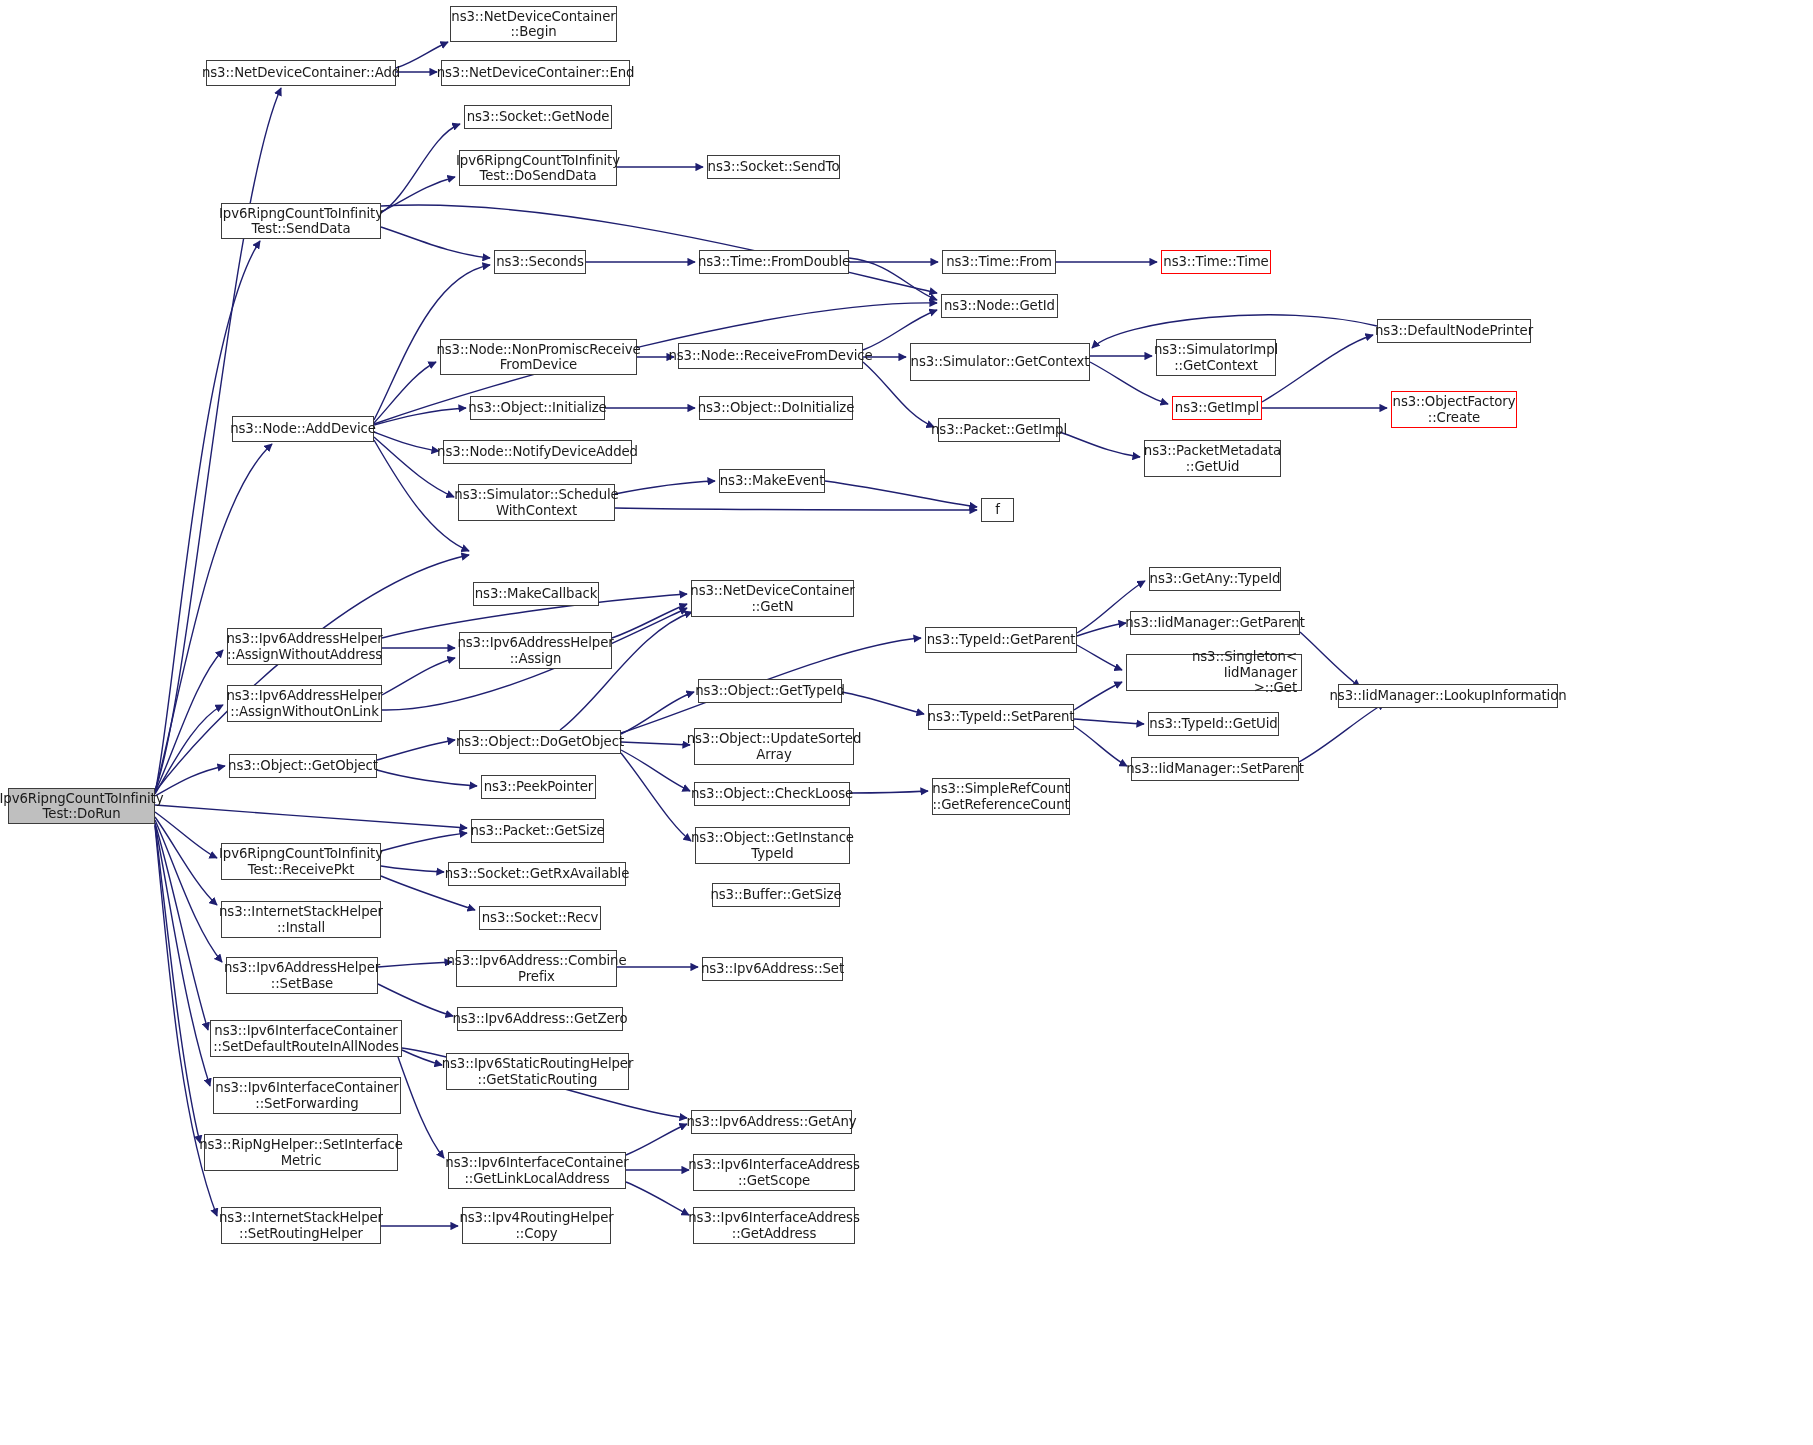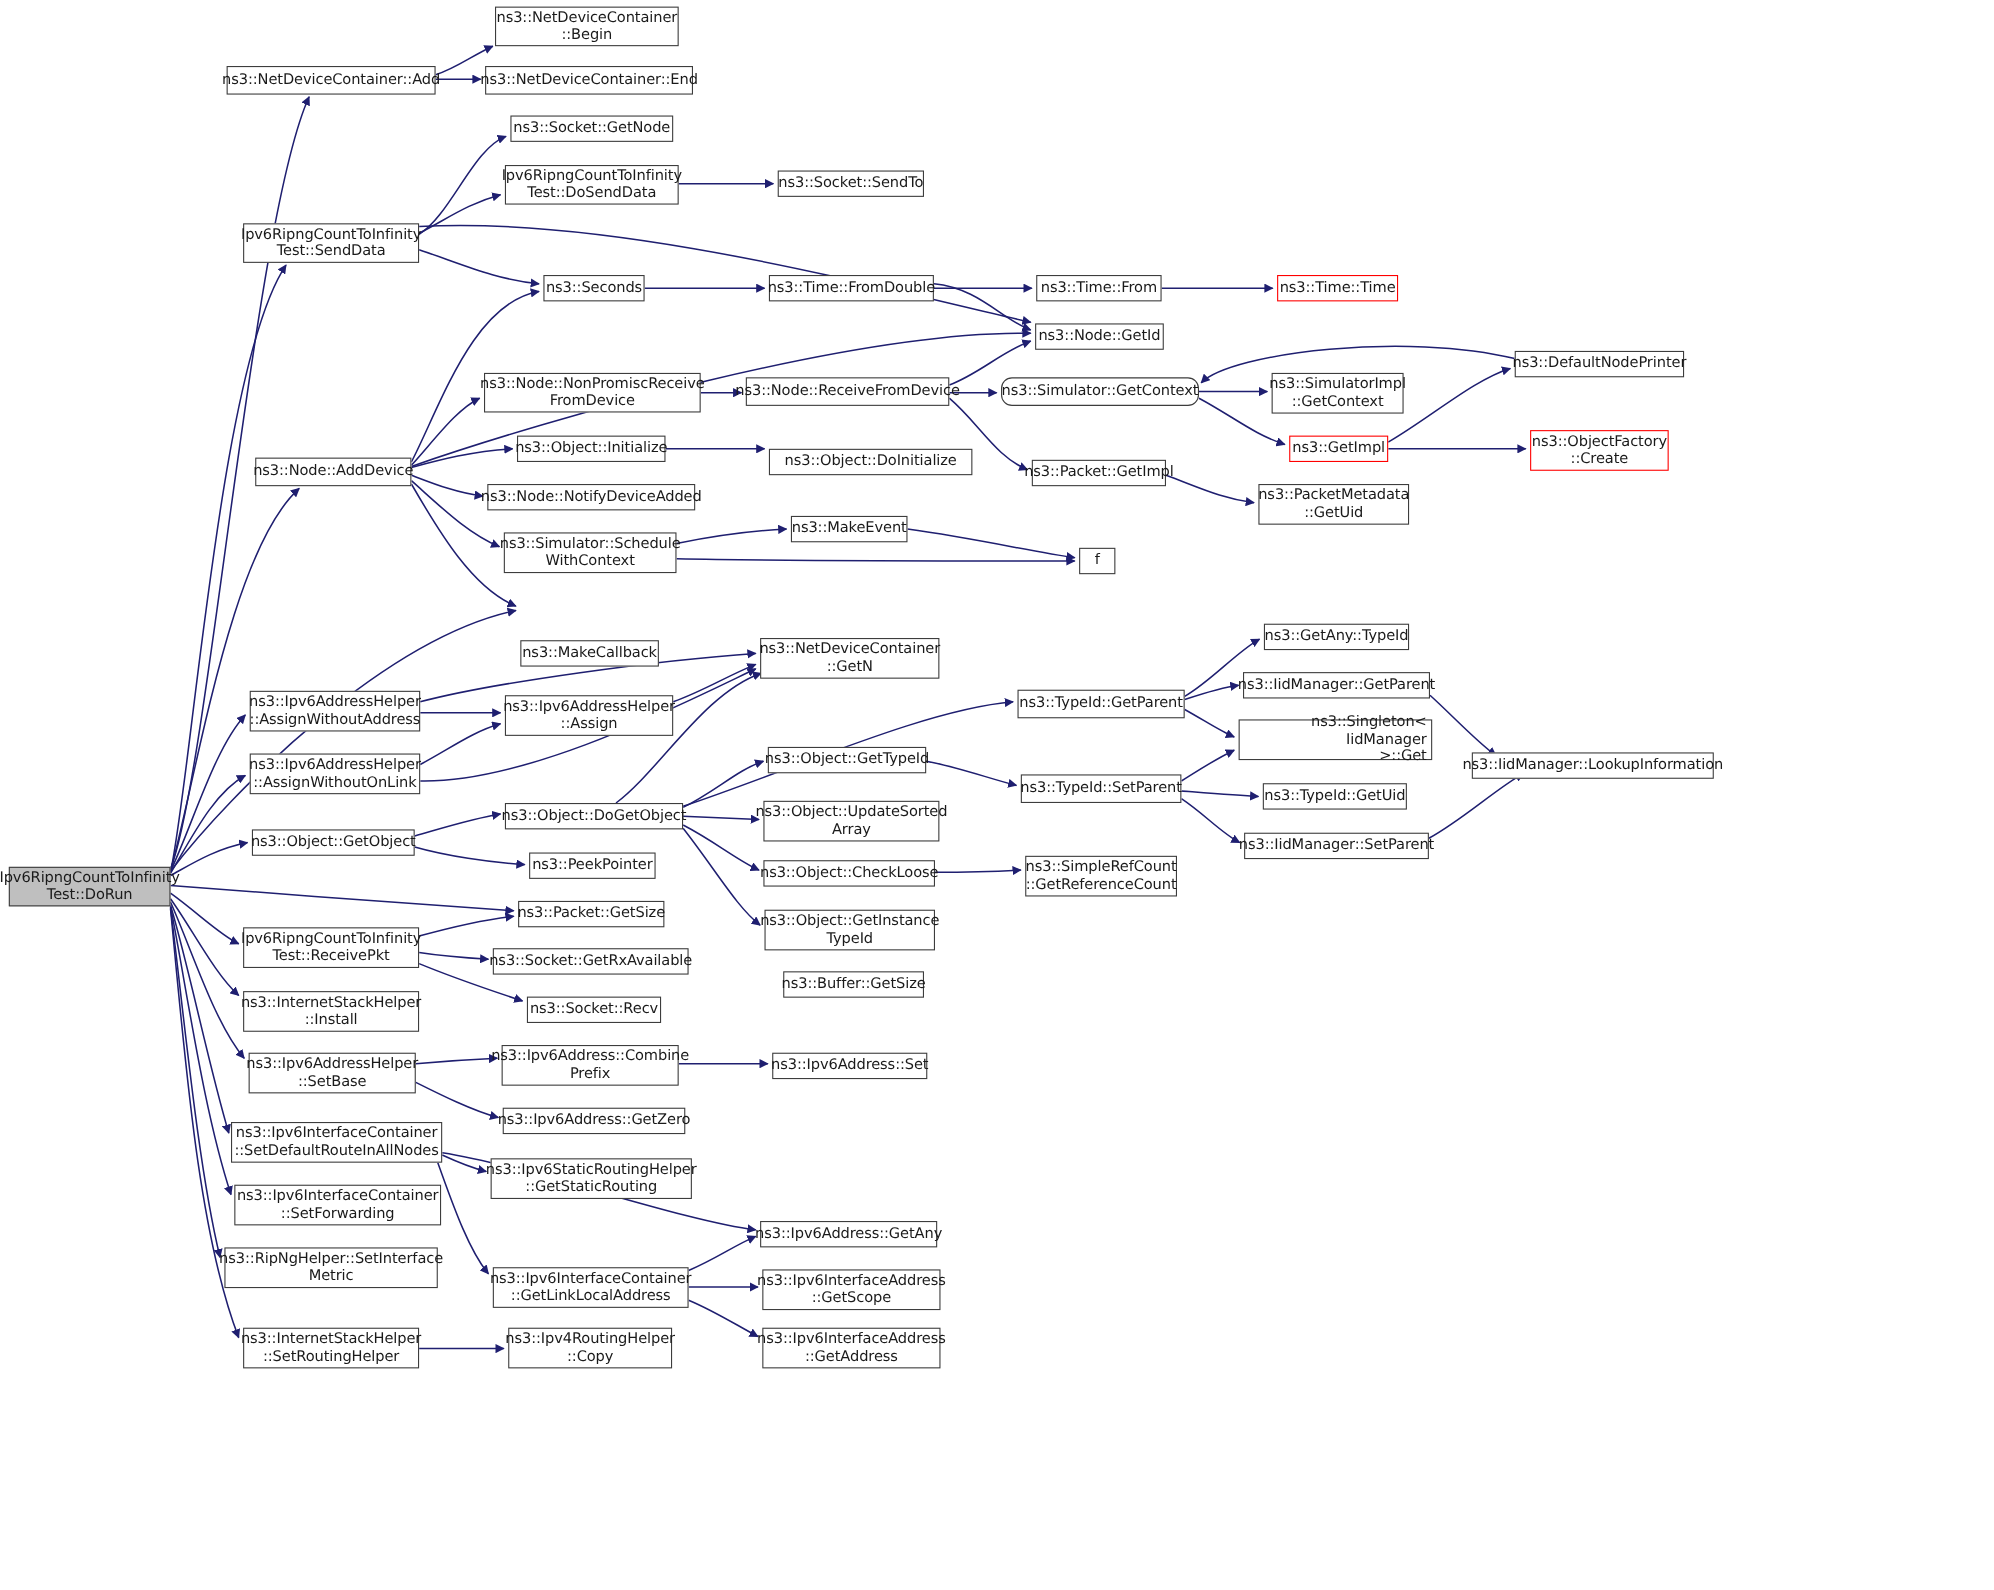--- a/index.html
+++ b/index.html
@@ -161,27 +161,27 @@
 Test::DoSendData</div>
       <div class="node" style="left: 707px; top: 155px; width: 133px; height: 24px;">ns3::Socket::SendTo</div>
       <div class="node" style="left: 494px; top: 250px; width: 92px; height: 24px;">ns3::Seconds</div>
       <div class="node" style="left: 699px; top: 250px; width: 150px; height: 24px;">ns3::Time::FromDouble</div>
       <div class="node" style="left: 942px; top: 250px; width: 114px; height: 24px;">ns3::Time::From</div>
       <div class="node highlight" style="left: 1161px; top: 250px; width: 110px; height: 24px;">ns3::Time::Time</div>
       <div class="node" style="left: 941px; top: 294px; width: 117px; height: 24px;">ns3::Node::GetId</div>
       <div class="node" style="left: 440px; top: 339px; width: 197px; height: 36px;">ns3::Node::NonPromiscReceive
 FromDevice</div>
       <div class="node" style="left: 678px; top: 343px; width: 185px; height: 26px;">ns3::Node::ReceiveFromDevice</div>
-      <div class="node" style="left: 910px; top: 343px; width: 180px; height: 26px; border-radius: 10px;">ns3::Simulator::GetContext</div>
+      <div class="node" style="left: 910px; top: 343px; width: 180px; height: 38px;">ns3::Simulator::GetContext</div>
       <div class="node" style="left: 1156px; top: 339px; width: 120px; height: 37px;">ns3::SimulatorImpl
 ::GetContext</div>
       <div class="node" style="left: 1377px; top: 319px; width: 154px; height: 24px;">ns3::DefaultNodePrinter</div>
       <div class="node" style="left: 232px; top: 416px; width: 142px; height: 26px;">ns3::Node::AddDevice</div>
       <div class="node" style="left: 470px; top: 396px; width: 135px; height: 24px;">ns3::Object::Initialize</div>
-      <div class="node" style="left: 699px; top: 408px; width: 185px; height: 24px;">ns3::Object::DoInitialize</div>
+      <div class="node" style="left: 699px; top: 396px; width: 154px; height: 24px;">ns3::Object::DoInitialize</div>
       <div class="node highlight" style="left: 1172px; top: 396px; width: 90px; height: 24px;">ns3::GetImpl</div>
       <div class="node highlight" style="left: 1391px; top: 391px; width: 126px; height: 37px;">ns3::ObjectFactory
 ::Create</div>
       <div class="node" style="left: 938px; top: 418px; width: 122px; height: 24px;">ns3::Packet::GetImpl</div>
       <div class="node" style="left: 1144px; top: 440px; width: 137px; height: 37px;">ns3::PacketMetadata
 ::GetUid</div>
       <div class="node" style="left: 443px; top: 440px; width: 189px; height: 24px;">ns3::Node::NotifyDeviceAdded</div>
       <div class="node" style="left: 719px; top: 469px; width: 106px; height: 24px;">ns3::MakeEvent</div>
       <div class="node" style="left: 458px; top: 484px; width: 157px; height: 37px;">ns3::Simulator::Schedule
 WithContext</div>

